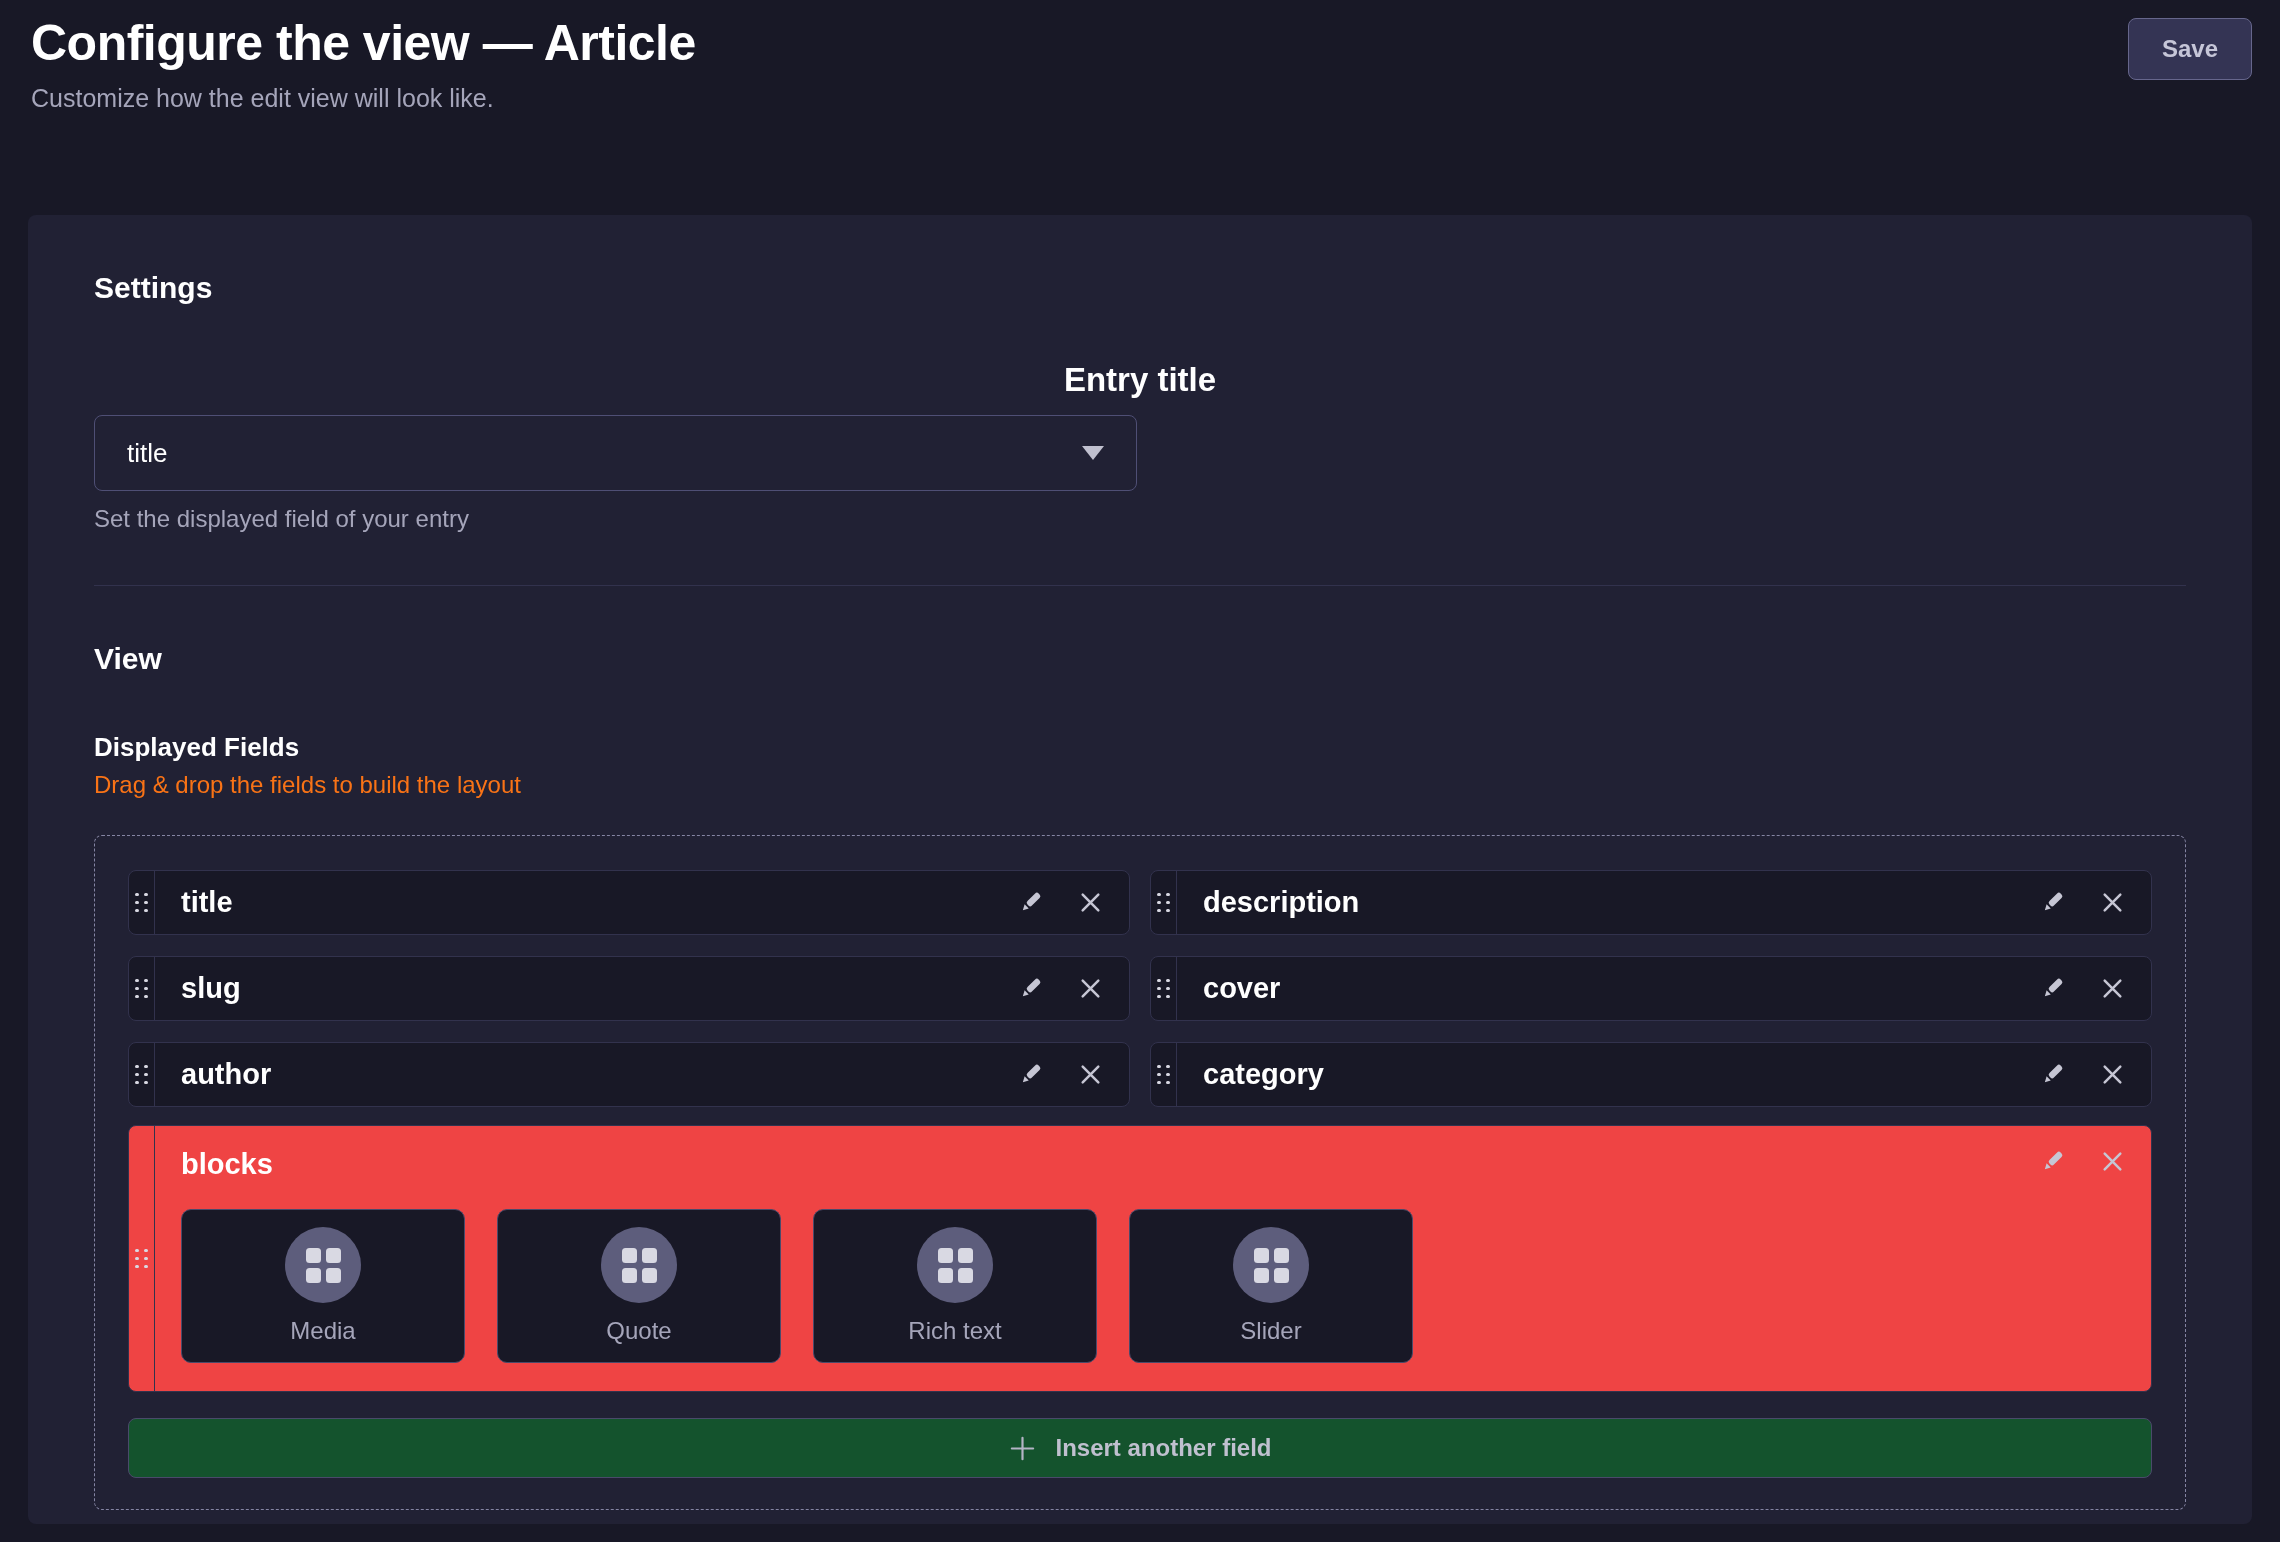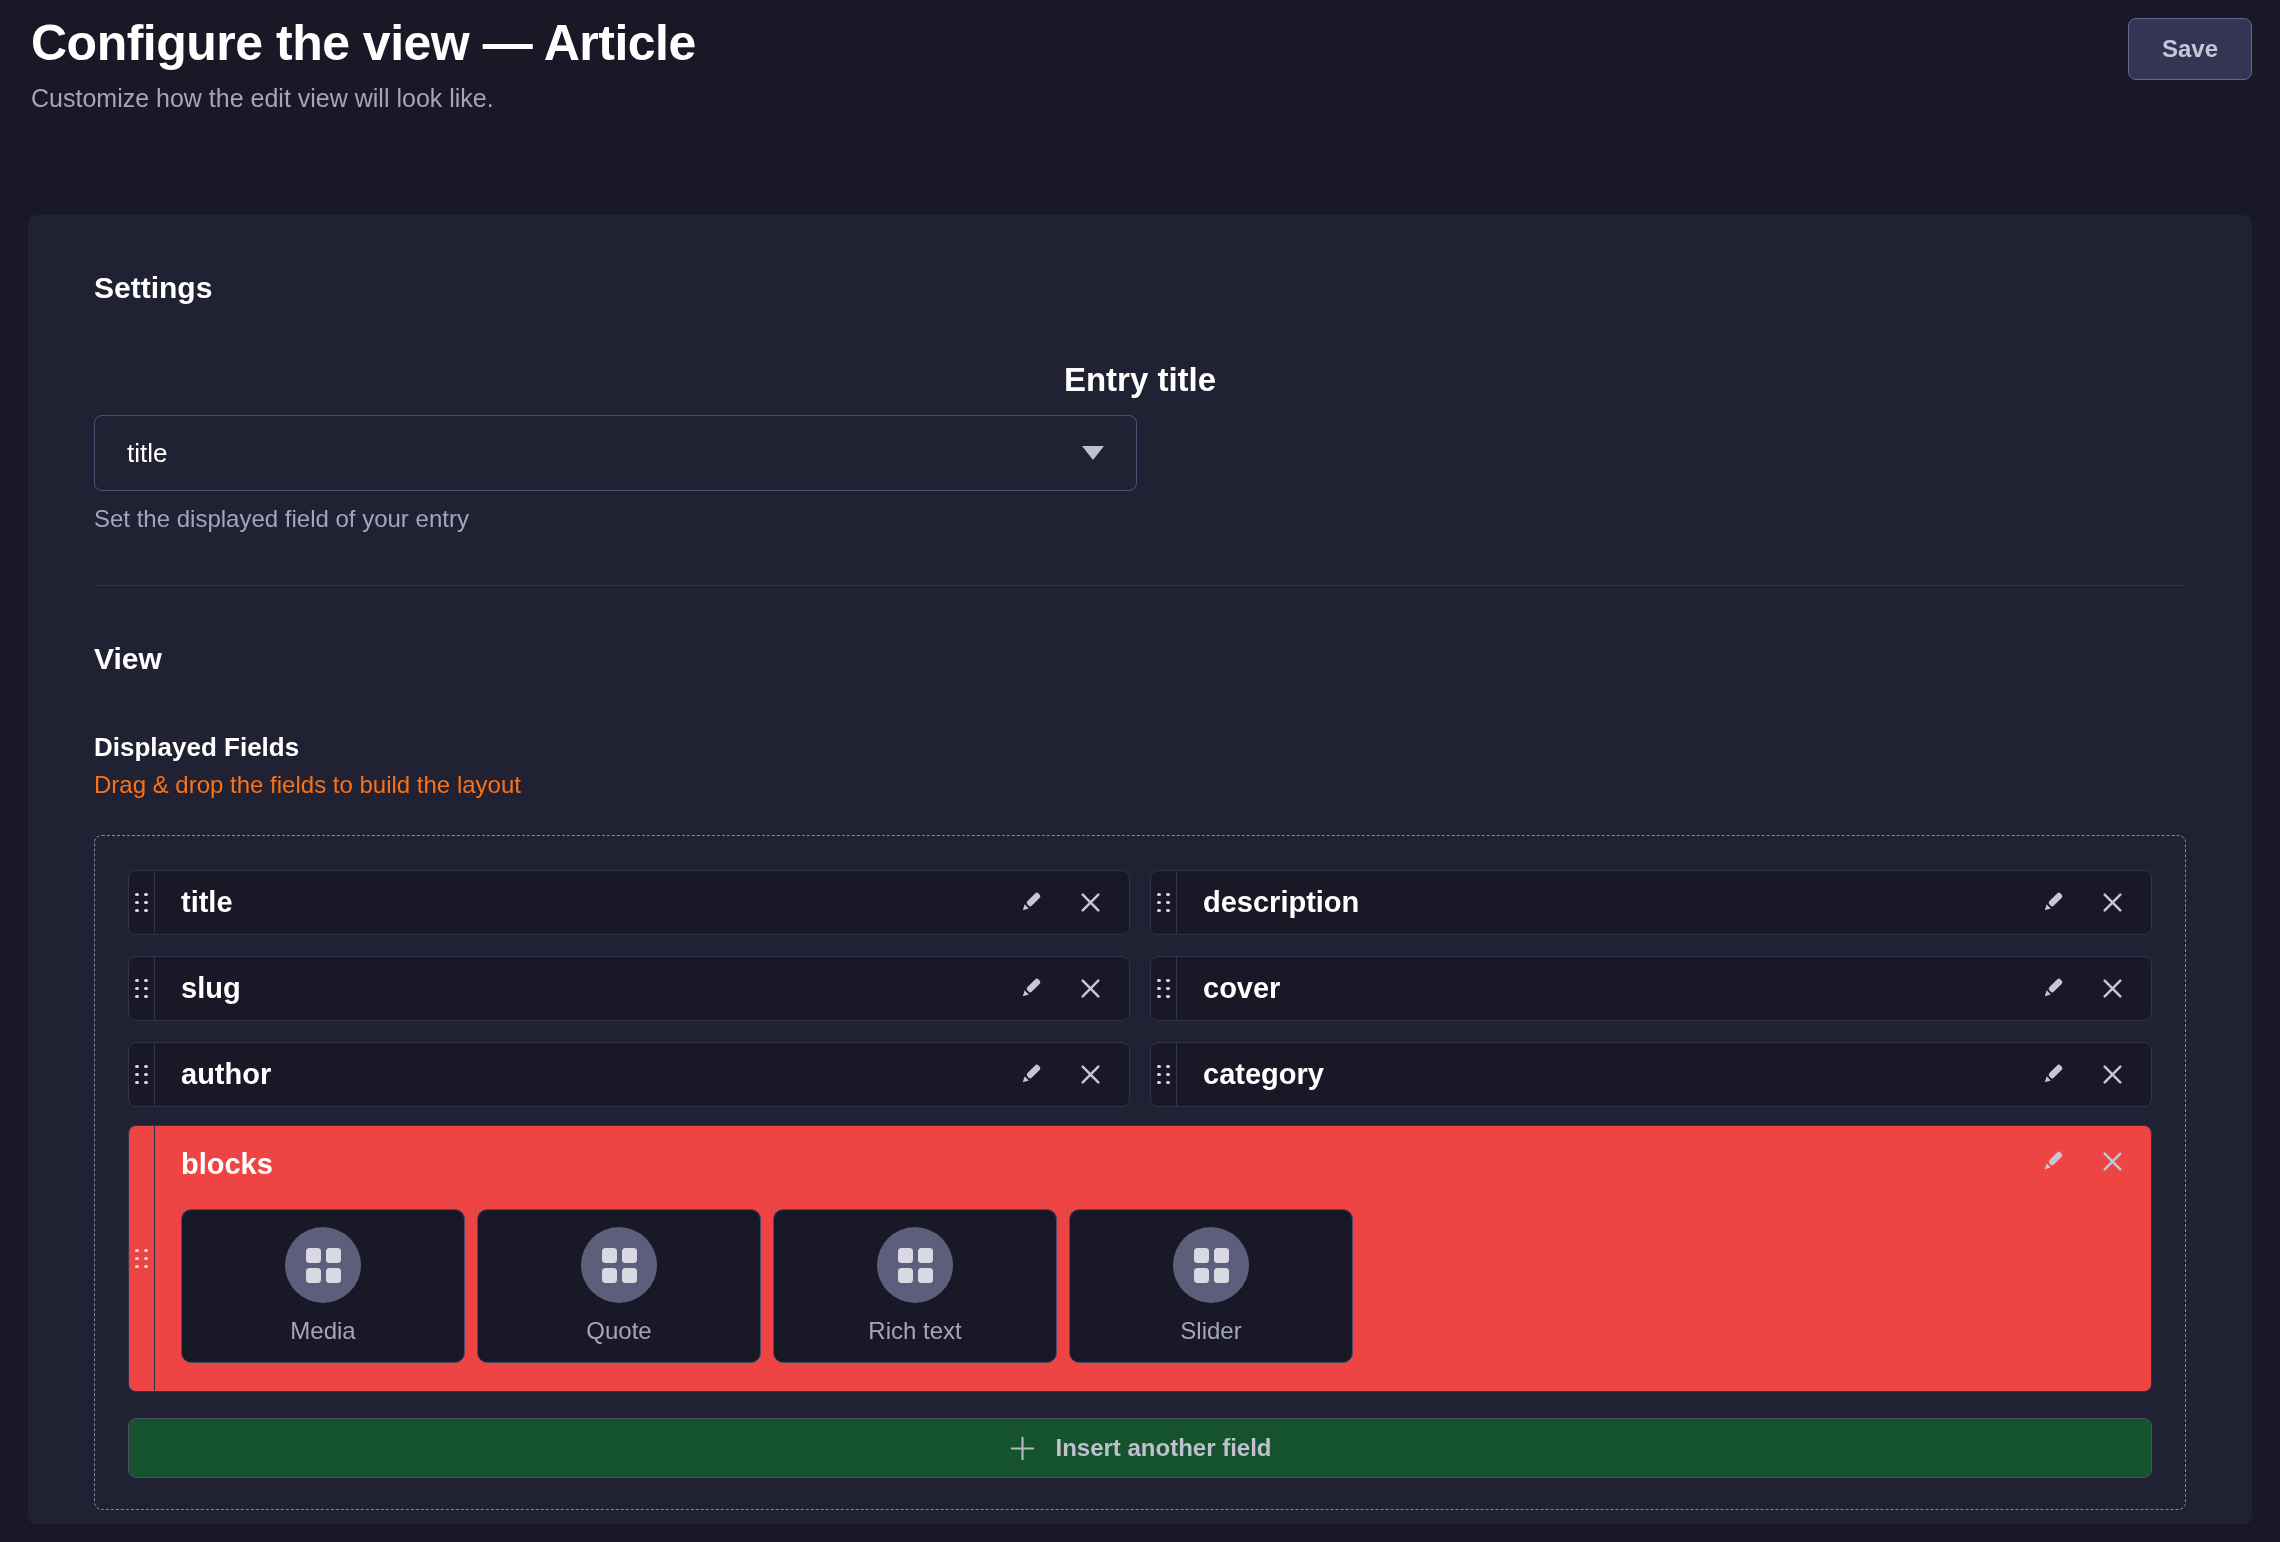--- a/index.html
+++ b/index.html
@@ -113,21 +113,21 @@
     margin-top:18px;
     height:267px;
     background:#ef4444;
     border:1px solid #32324d;
     border-radius:8px;
     display:flex; align-items:stretch;
   }
   .blocks-content { flex:1; padding:22px 26px 0 26px; position:relative; }
   .blocks-name { font-size:29px; font-weight:700; color:#ffffff; }
   .blocks-actions { position:absolute; top:22px; right:26px; display:flex; gap:34px; align-items:center; }
-  .component-cards { margin-top:28px; display:flex; gap:12px; }
+  .component-cards { margin-top:28px; display:flex; gap:32px; }
   .component-card {
     width:284px; height:154px;
     border:1px solid #4a4a6a; border-radius:10px;
     background:#181826;
     display:flex; flex-direction:column; align-items:center; justify-content:center;
     gap:14px;
     cursor:pointer;
   }
   .comp-circle {
     width:76px; height:76px; border-radius:50%;

